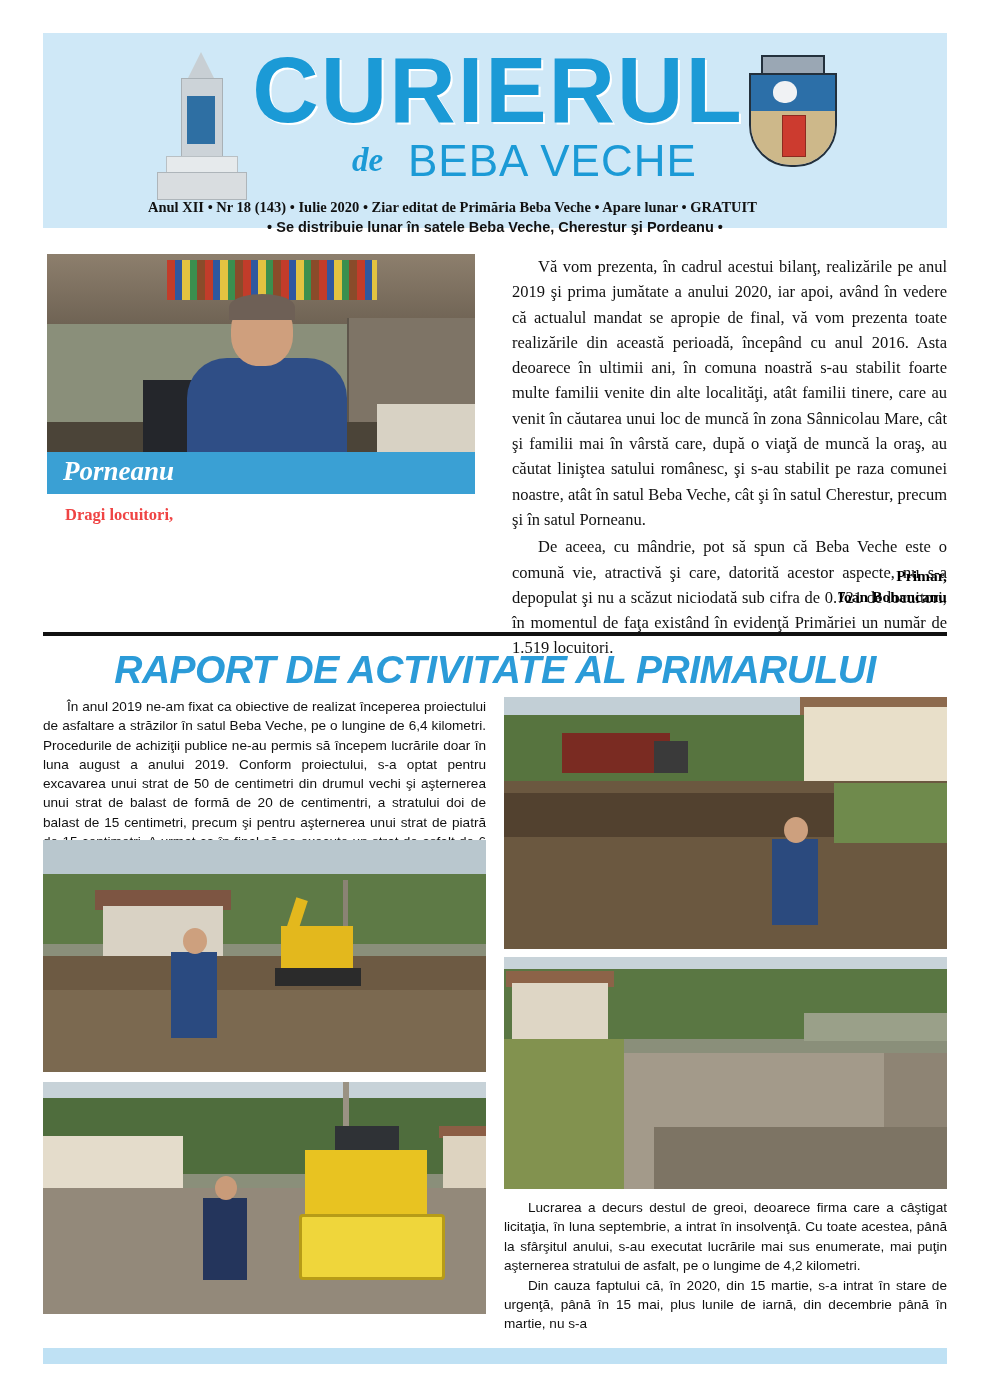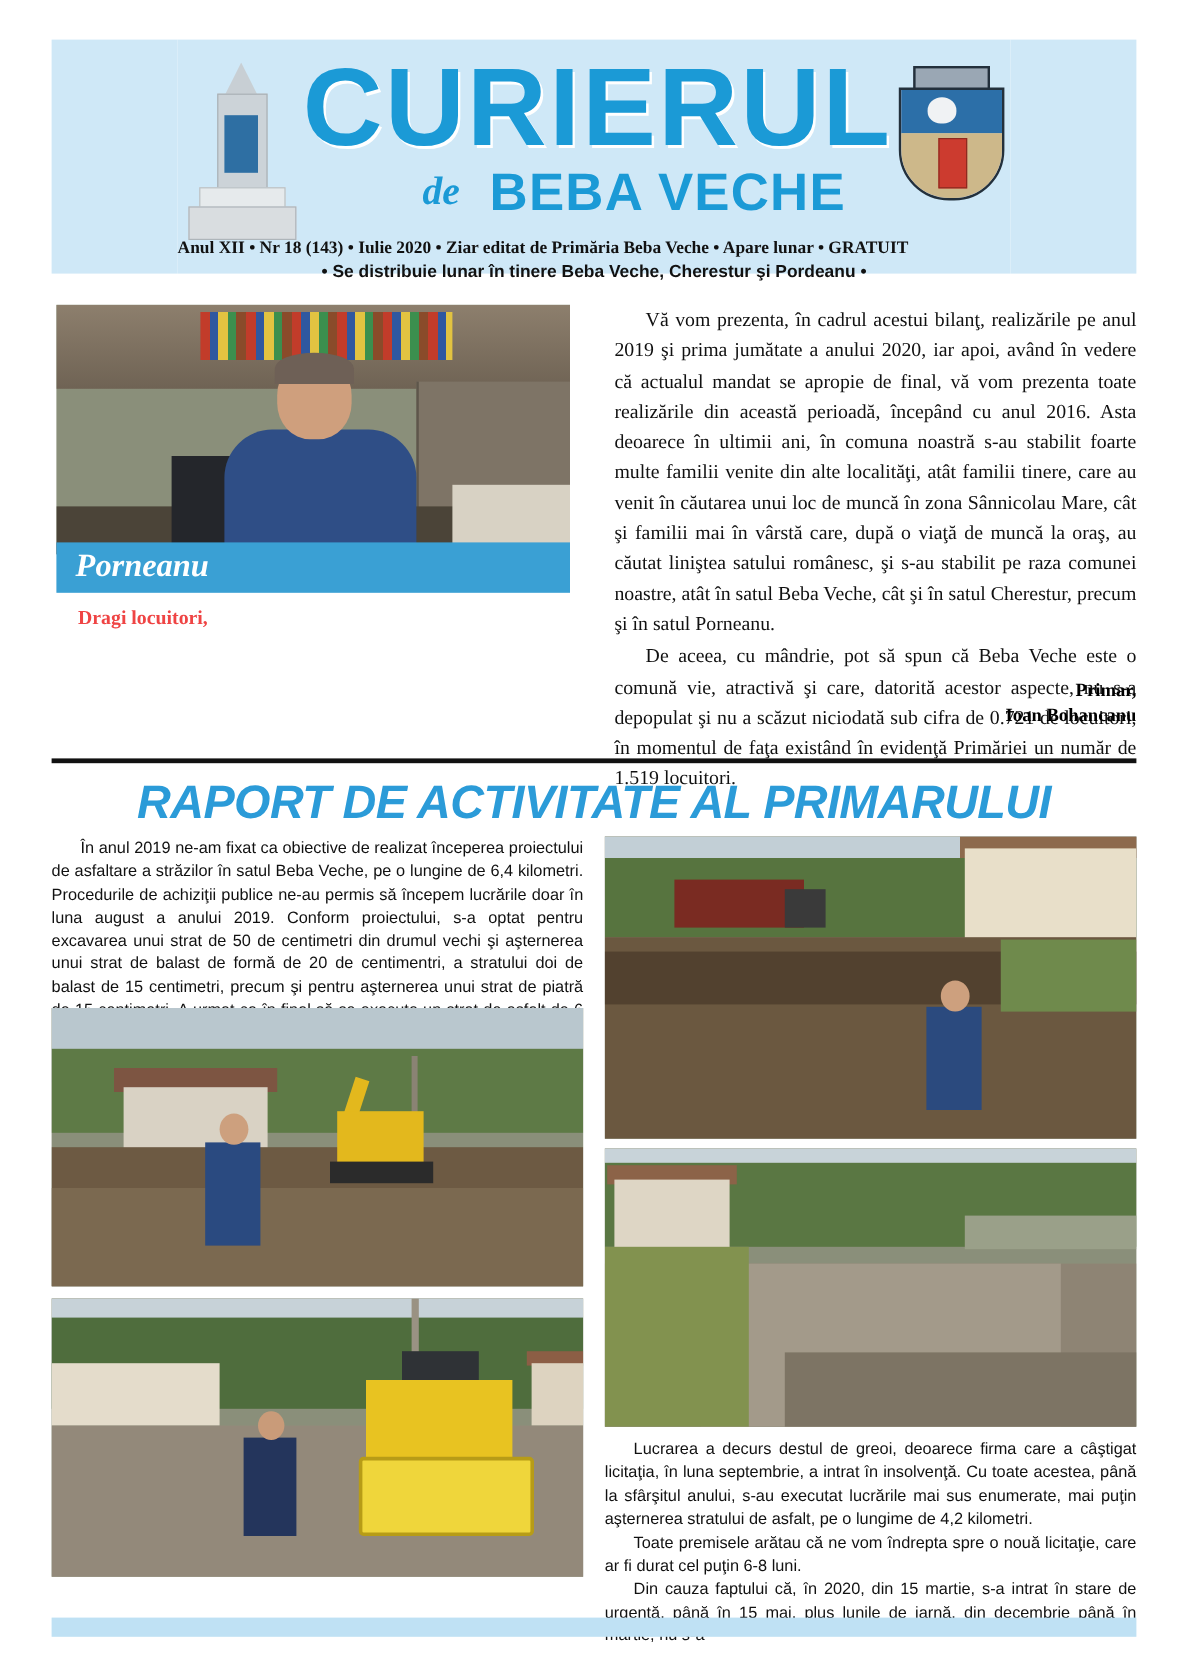--- a/index.html
+++ b/index.html
@@ -60,21 +60,21 @@
     font-family: "Liberation Serif", serif;
     font-style: italic;
     font-size: 33px;
     color: #1b9ad6;
     font-weight: bold;
   }
   .title-sub {
     position: absolute;
     left: 408px; top: 136px;
     font-family: "Liberation Sans", sans-serif;
-    font-weight: bold;
+    font-weight: normal;
     font-size: 44px;
     letter-spacing: 1px;
     color: #1b9ad6;
   }
   .masthead-line1 {
     position: absolute;
     left: 148px; top: 199px;
     width: 694px;
     text-align: left;
     font-family: Liberation Serif, serif;
@@ -420,21 +420,21 @@
       <div class="coat-bottom"></div>
       <div class="coat-bird"></div>
       <div class="coat-tower"></div>
     </div>
   </div>
 
   <div class="title-main">CURIERUL</div>
   <div class="title-de">de</div>
   <div class="title-sub">BEBA VECHE</div>
   <div class="masthead-line1">Anul XII • Nr 18 (143) • Iulie 2020 • Ziar editat de Primăria Beba Veche • Apare lunar • GRATUIT</div>
-  <div class="masthead-line2">• Se distribuie lunar în tinere Beba Veche, Cherestur şi Pordeanu •</div>
+  <div class="masthead-line2">• Se distribuie lunar în satele Beba Veche, Cherestur şi Pordeanu •</div>
 </div>
 
 <div class="editorial-photo photo" id="photo-editorial">
   <div class="ep-shelf"></div>
   <div class="ep-books"></div>
   <div class="ep-cabinet"></div>
   <div class="ep-desk"></div>
   <div class="ep-papers"></div>
   <div class="ep-chair"></div>
   <div class="ep-person-body"></div>
@@ -518,17 +518,16 @@
   <div class="road"></div>
   <div class="roll-cab"></div>
     <div class="roll-body"></div>
     <div class="roll-drum"></div>
   <div class="man-body"></div>
     <div class="man-head"></div>
 </div>
 
 <div class="report-text-right">
   <p>Lucrarea a decurs destul de greoi, deoarece firma care a câştigat licitaţia, în luna septembrie, a intrat în insolvenţă. Cu toate acestea, până la sfârşitul anului, s-au executat lucrările mai sus enumerate, mai puţin aşternerea stratului de asfalt, pe o lungime de 4,2 kilometri.</p>
-  <p>Toate premisele arătau că ne vom îndrepta spre o nouă licitaţie, care ar fi durat cel puţin 6-8 luni.</p>
   <p>Din cauza faptului că, în 2020, din 15 martie, s-a intrat în stare de urgenţă, până în 15 mai, plus lunile de iarnă, din decembrie până în martie, nu s-a</p>
 </div>
 
 <div class="footer-bar"></div>
 
 </body></html>

